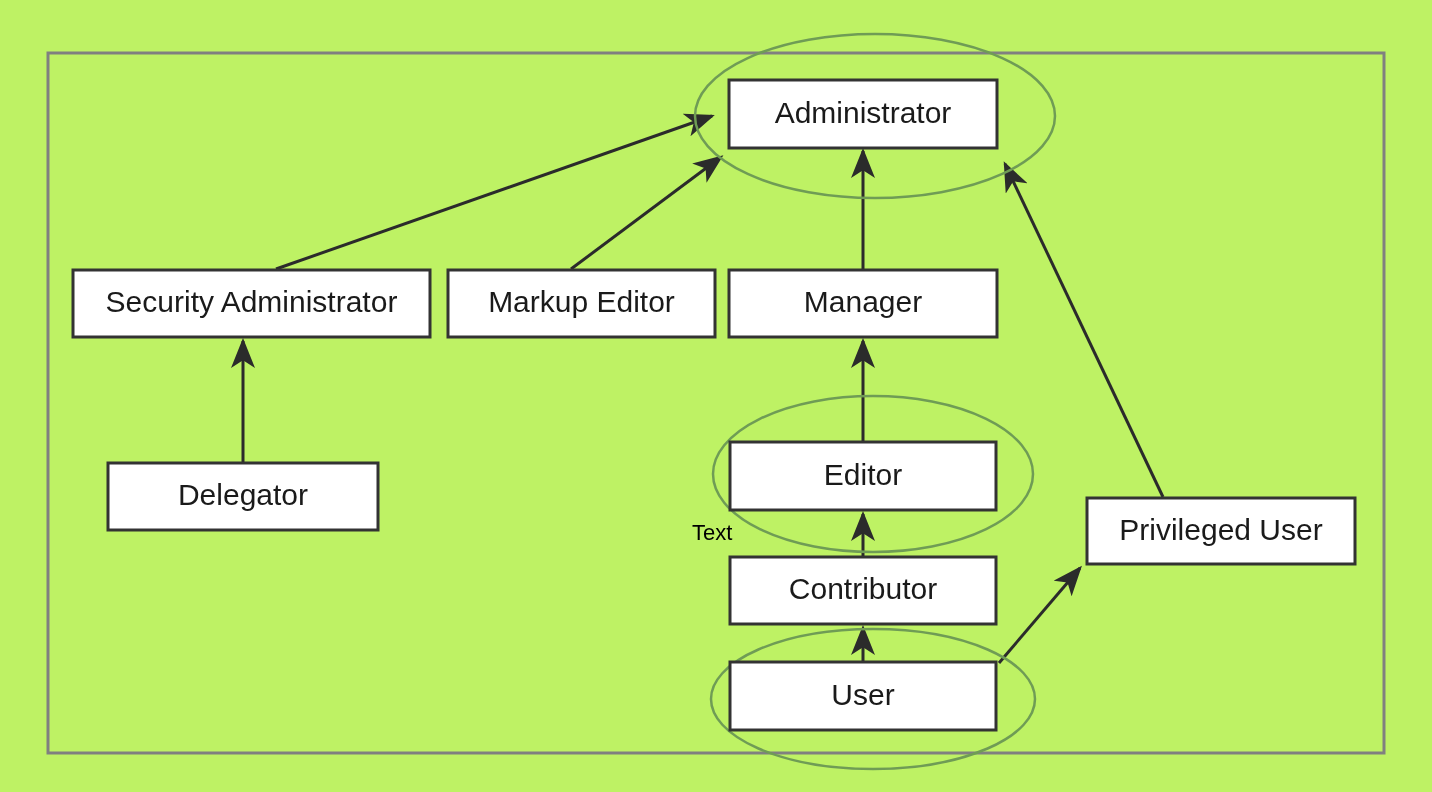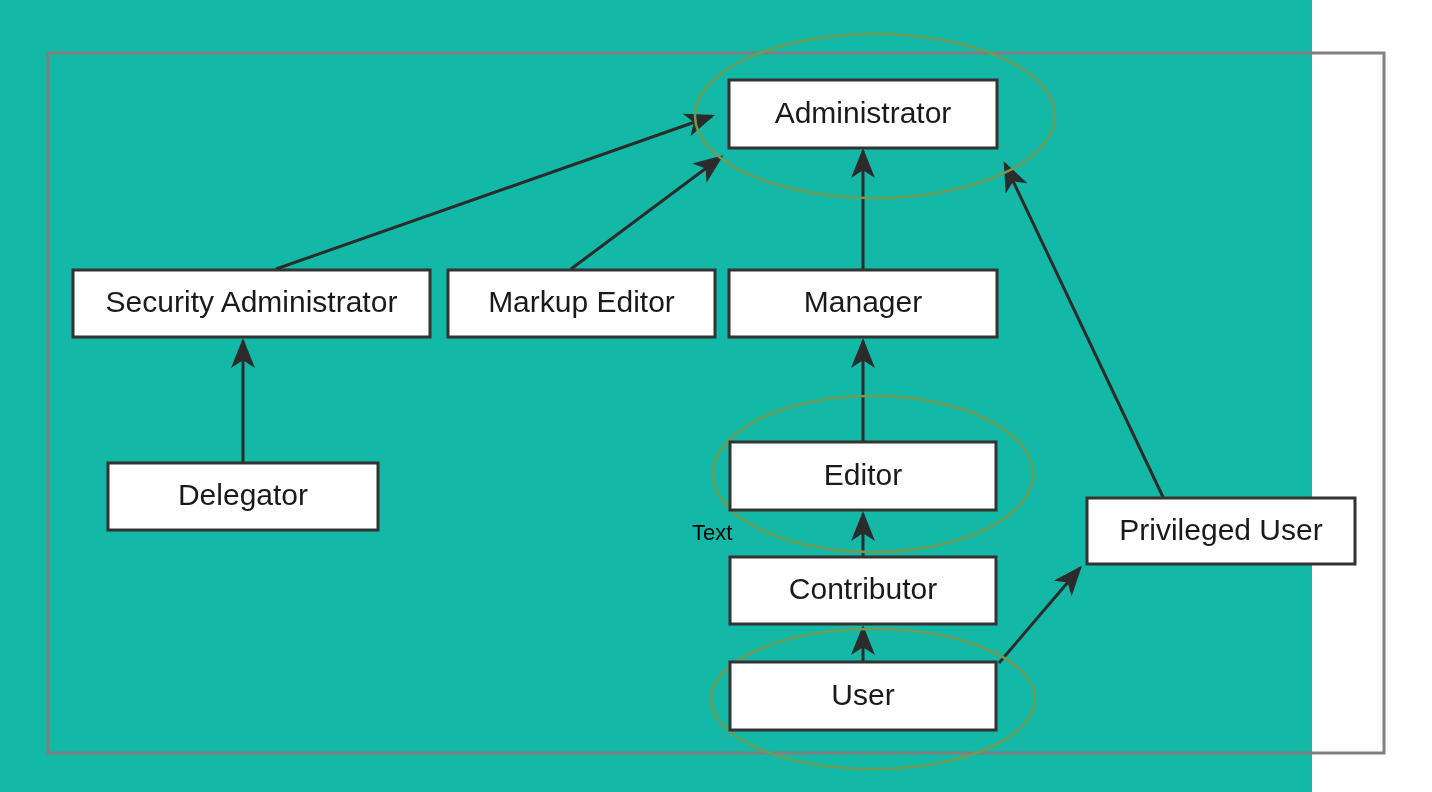--- a/index.html
+++ b/index.html
@@ -9,23 +9,23 @@
     background: #ffffff;
   }
   body {
     width: 1432px;
     height: 792px;
     font-family: "Liberation Sans", sans-serif;
     overflow: hidden;
   }
   #diagram-root {
     position: relative;
-    width: 1312px;
+    width: 1432px;
     height: 792px;
-    background: #14b8a6;
+    background: #bef264;
   }
   svg#diagram {
     display: block;
     width: 1432px;
     height: 792px;
   }
   .node-rect {
     fill: #ffffff;
     stroke: #333333;
     stroke-width: 3;

